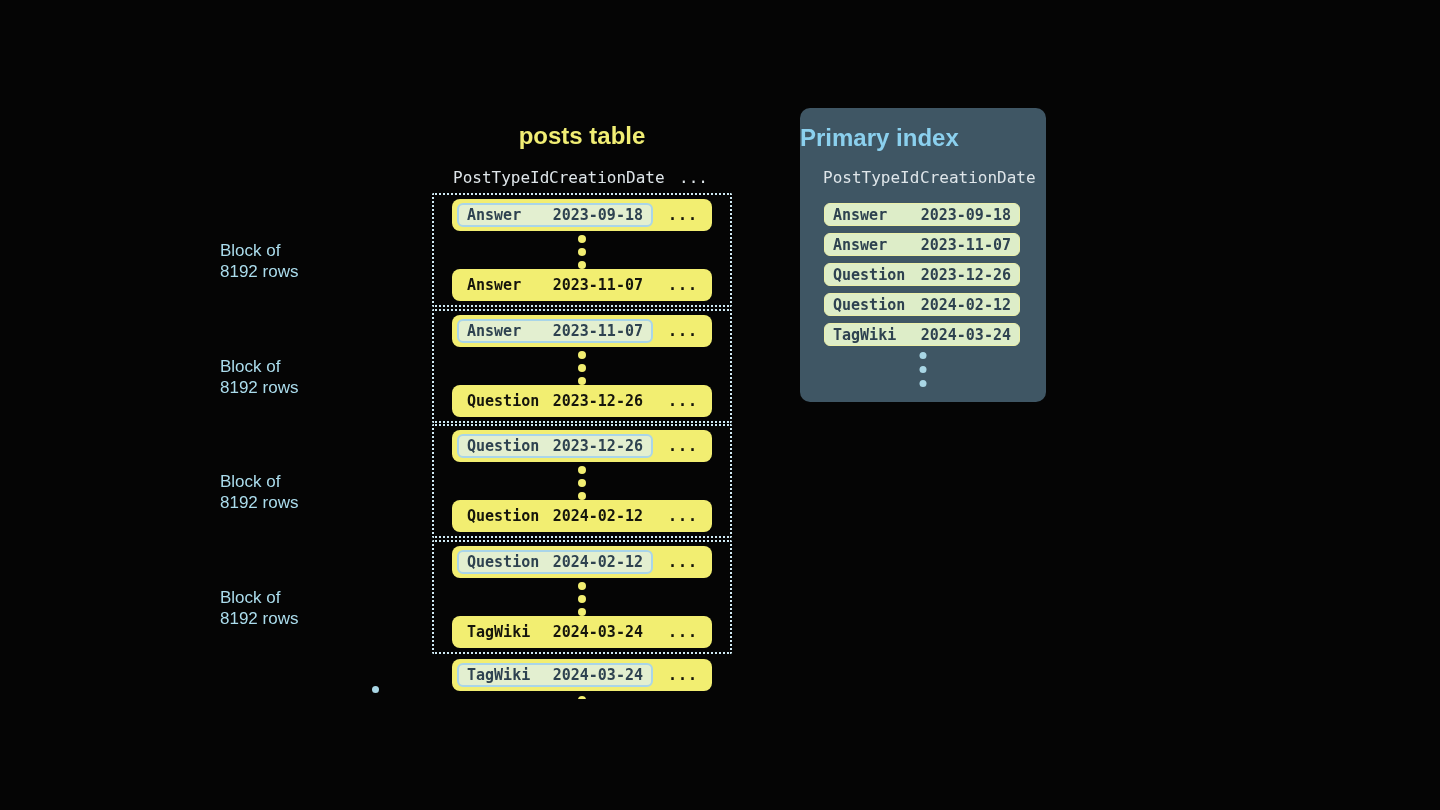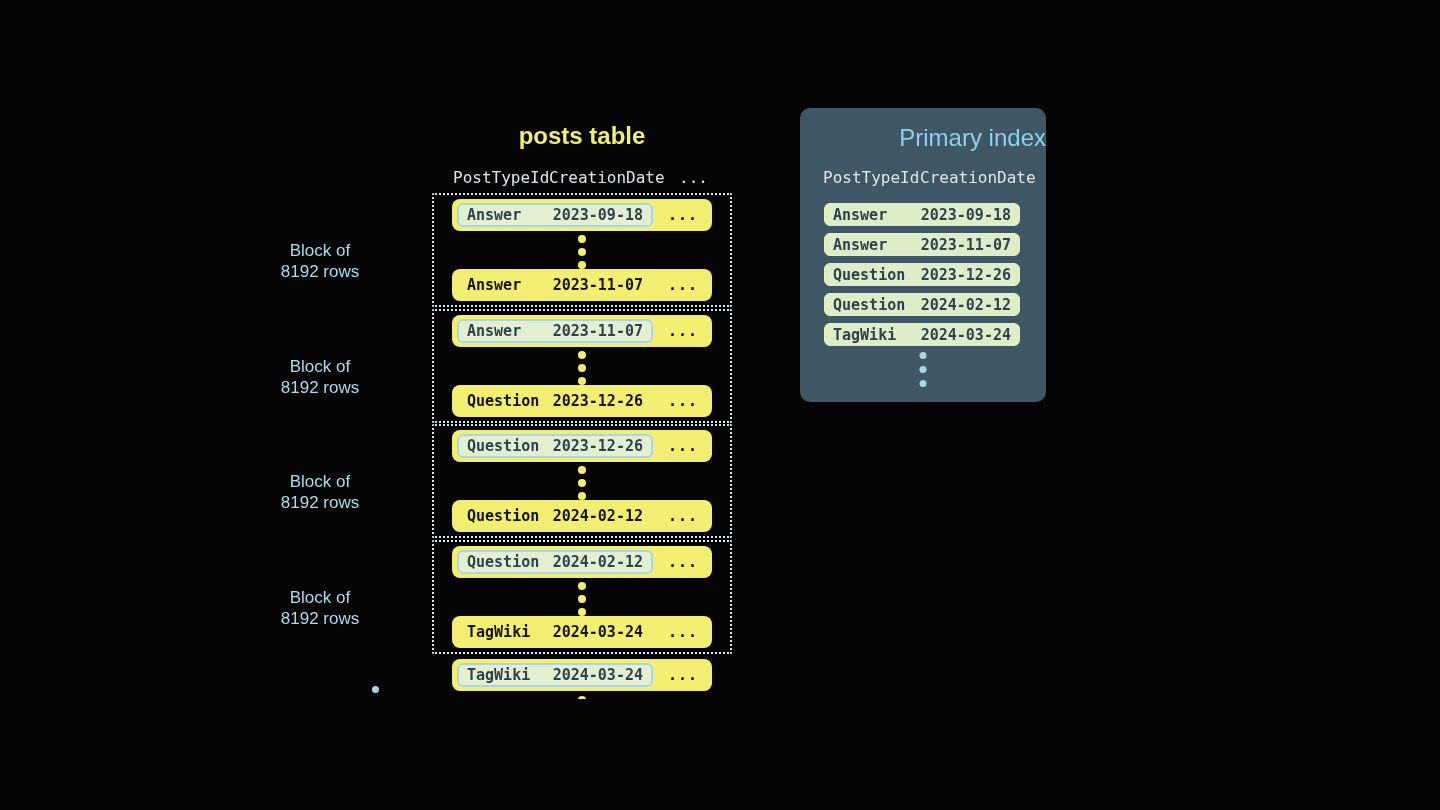--- a/index.html
+++ b/index.html
@@ -55,32 +55,32 @@
   .entry.highlight{background:var(--entryGreen);border-color:var(--entryBorder);color:var(--darkText);}
   .more{
     margin-left:auto;font-family:"DejaVu Sans Mono",monospace;font-weight:700;
     font-size:15px;color:#15150c;letter-spacing:1px;
   }
   .vdots{position:absolute;display:flex;flex-direction:column;align-items:center;gap:5px;}
   .vdots.in-block{left:50%;top:40px;transform:translateX(-50%);}
   .dot{width:8px;height:8px;border-radius:50%;background:var(--rowYellow);}
   .dot.blue{width:7px;height:7px;background:#a9d6e5;}
   .block-label{
-    position:absolute;right:1020px;width:200px;text-align:center;
+    position:absolute;right:1020px;width:200px;text-align:left;
     font-size:17px;line-height:21px;color:var(--labelBlue);
   }
 
   
   .panel{
     position:absolute;left:800px;top:108px;width:246px;height:294px;
     background:var(--panelSlate);border-radius:10px;
   }
   .panel-title{
-    position:absolute;left:0;top:16px;width:246px;text-align:right;
-    font-size:24px;font-weight:400;color:var(--titleBlue);
+    position:absolute;left:0;top:16px;width:246px;text-align:left;
+    font-size:24px;font-weight:700;color:var(--titleBlue);
   }
   .panel .col-header{top:60px;}
   .pill{
     position:absolute;left:24px;width:196px;height:23px;box-sizing:border-box;
     background:var(--pillGreen);border:1px solid var(--pillBorder);border-radius:6px;
     display:flex;justify-content:space-between;align-items:center;padding:0 8px;
     font-family:"DejaVu Sans Mono",monospace;font-weight:700;font-size:15px;
     color:var(--darkText);white-space:nowrap;
   }
 </style>

